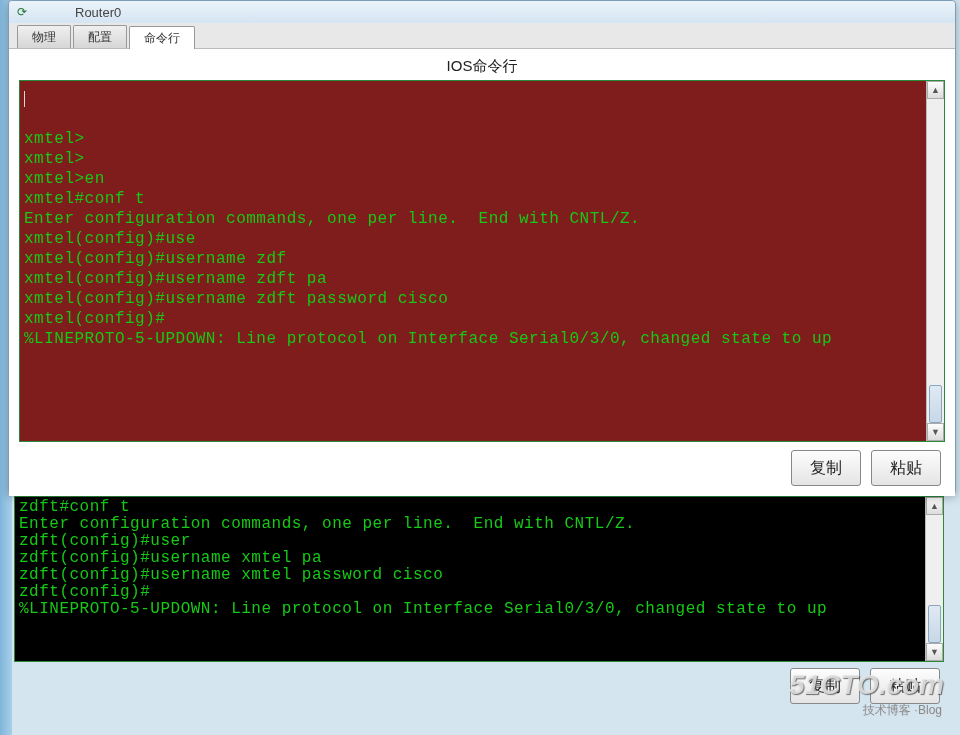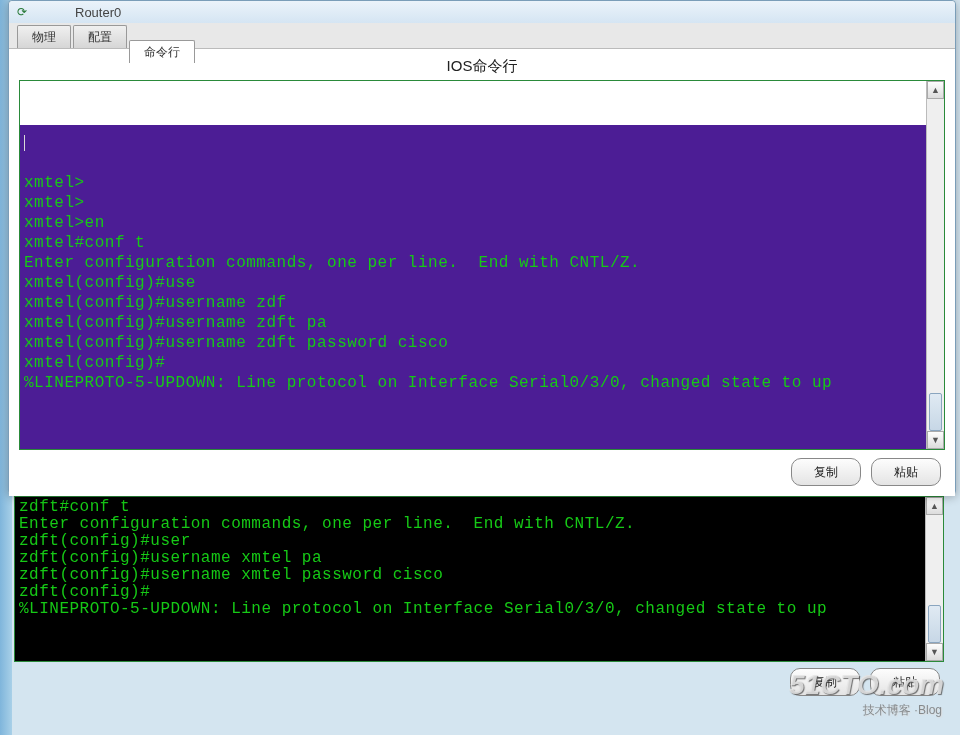--- a/index.html
+++ b/index.html
@@ -59,21 +59,21 @@
       padding: 3px 14px;
       font-size: 12px;
       background: linear-gradient(to bottom, #fdfdfd, #e2e2e2);
       border: 1px solid #999;
       border-bottom: none;
       border-radius: 2px 2px 0 0;
       color: #333;
       cursor: pointer;
     }
     .tab.inactive { background: linear-gradient(to bottom, #f0f0f0, #d6d6d6); }
-    .tab.active { background: #fff; position: relative; top: 15px; }
+    .tab.active { background: #fff; position: relative; top: 1px; }
     .panel-body {
       background: #fff;
       height: calc(100% - 46px);
       padding: 2px;
       display: flex;
       flex-direction: column;
     }
     .panel-title {
       text-align: center;
       font-size: 15px;
@@ -82,30 +82,29 @@
     }
     .terminal-wrap {
       flex: 1;
       margin: 0 8px 4px 8px;
       position: relative;
       border: 1px solid #2a8a3a;
     }
     .terminal {
       position: absolute;
       inset: 0;
-      background: #4c1d95;
+      background: #7f1d1d;
       color: #16c916;
       font-family: "Consolas", "Courier New", monospace;
       font-size: 16px;
       line-height: 20px;
       padding: 8px 4px 8px 4px;
       white-space: pre;
       overflow: hidden;
       letter-spacing: 0.5px;
-      margin-top: 44px;
     }
     .terminal .cursor {
       display: inline-block;
       width: 1px; height: 16px;
       background: #d8d8d8;
       vertical-align: middle;
     }
     .scrollbar {
       position: absolute;
       right: 0; top: 0;
@@ -135,25 +134,25 @@
       border: 1px solid #8aa5bf;
       border-radius: 2px;
     }
     .button-row {
       display: flex;
       justify-content: flex-end;
       gap: 10px;
       padding: 4px 12px 8px 0;
     }
     .btn {
-      width: 70px; height: 28px;
+      width: 70px; height: 36px;
       background: linear-gradient(to bottom, #fdfdfd, #e4e4e4);
       border: 1px solid #888;
-      border-radius: 10px;
-      font-size: 12px;
+      border-radius: 3px;
+      font-size: 16px;
       color: #222;
       cursor: pointer;
     }
     
     .bg-panel {
       position: absolute;
       left: 14px; top: 496px;
       width: 930px;
       height: 210px;
     }

